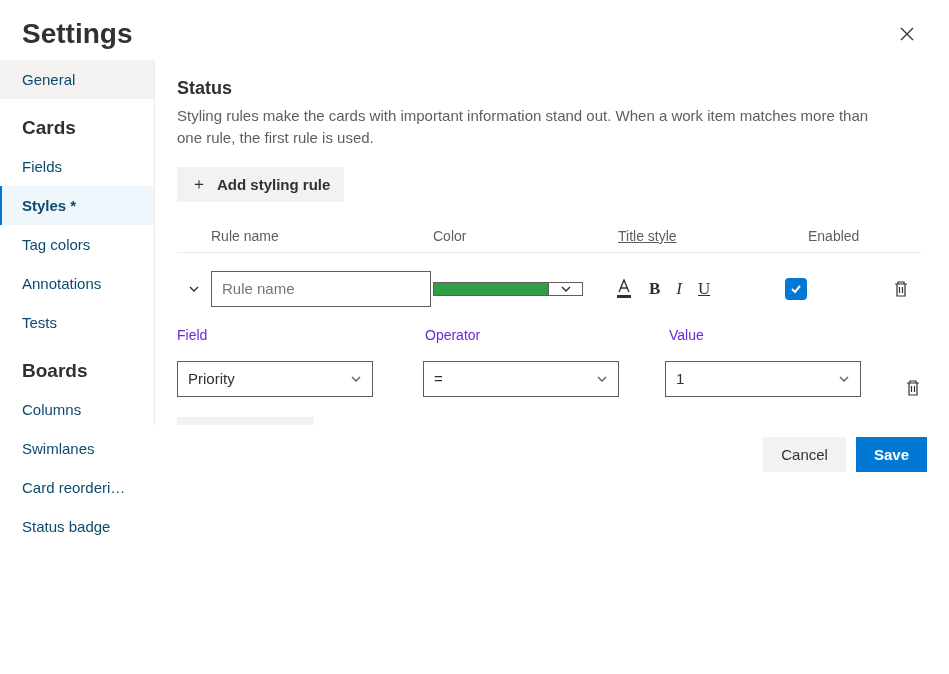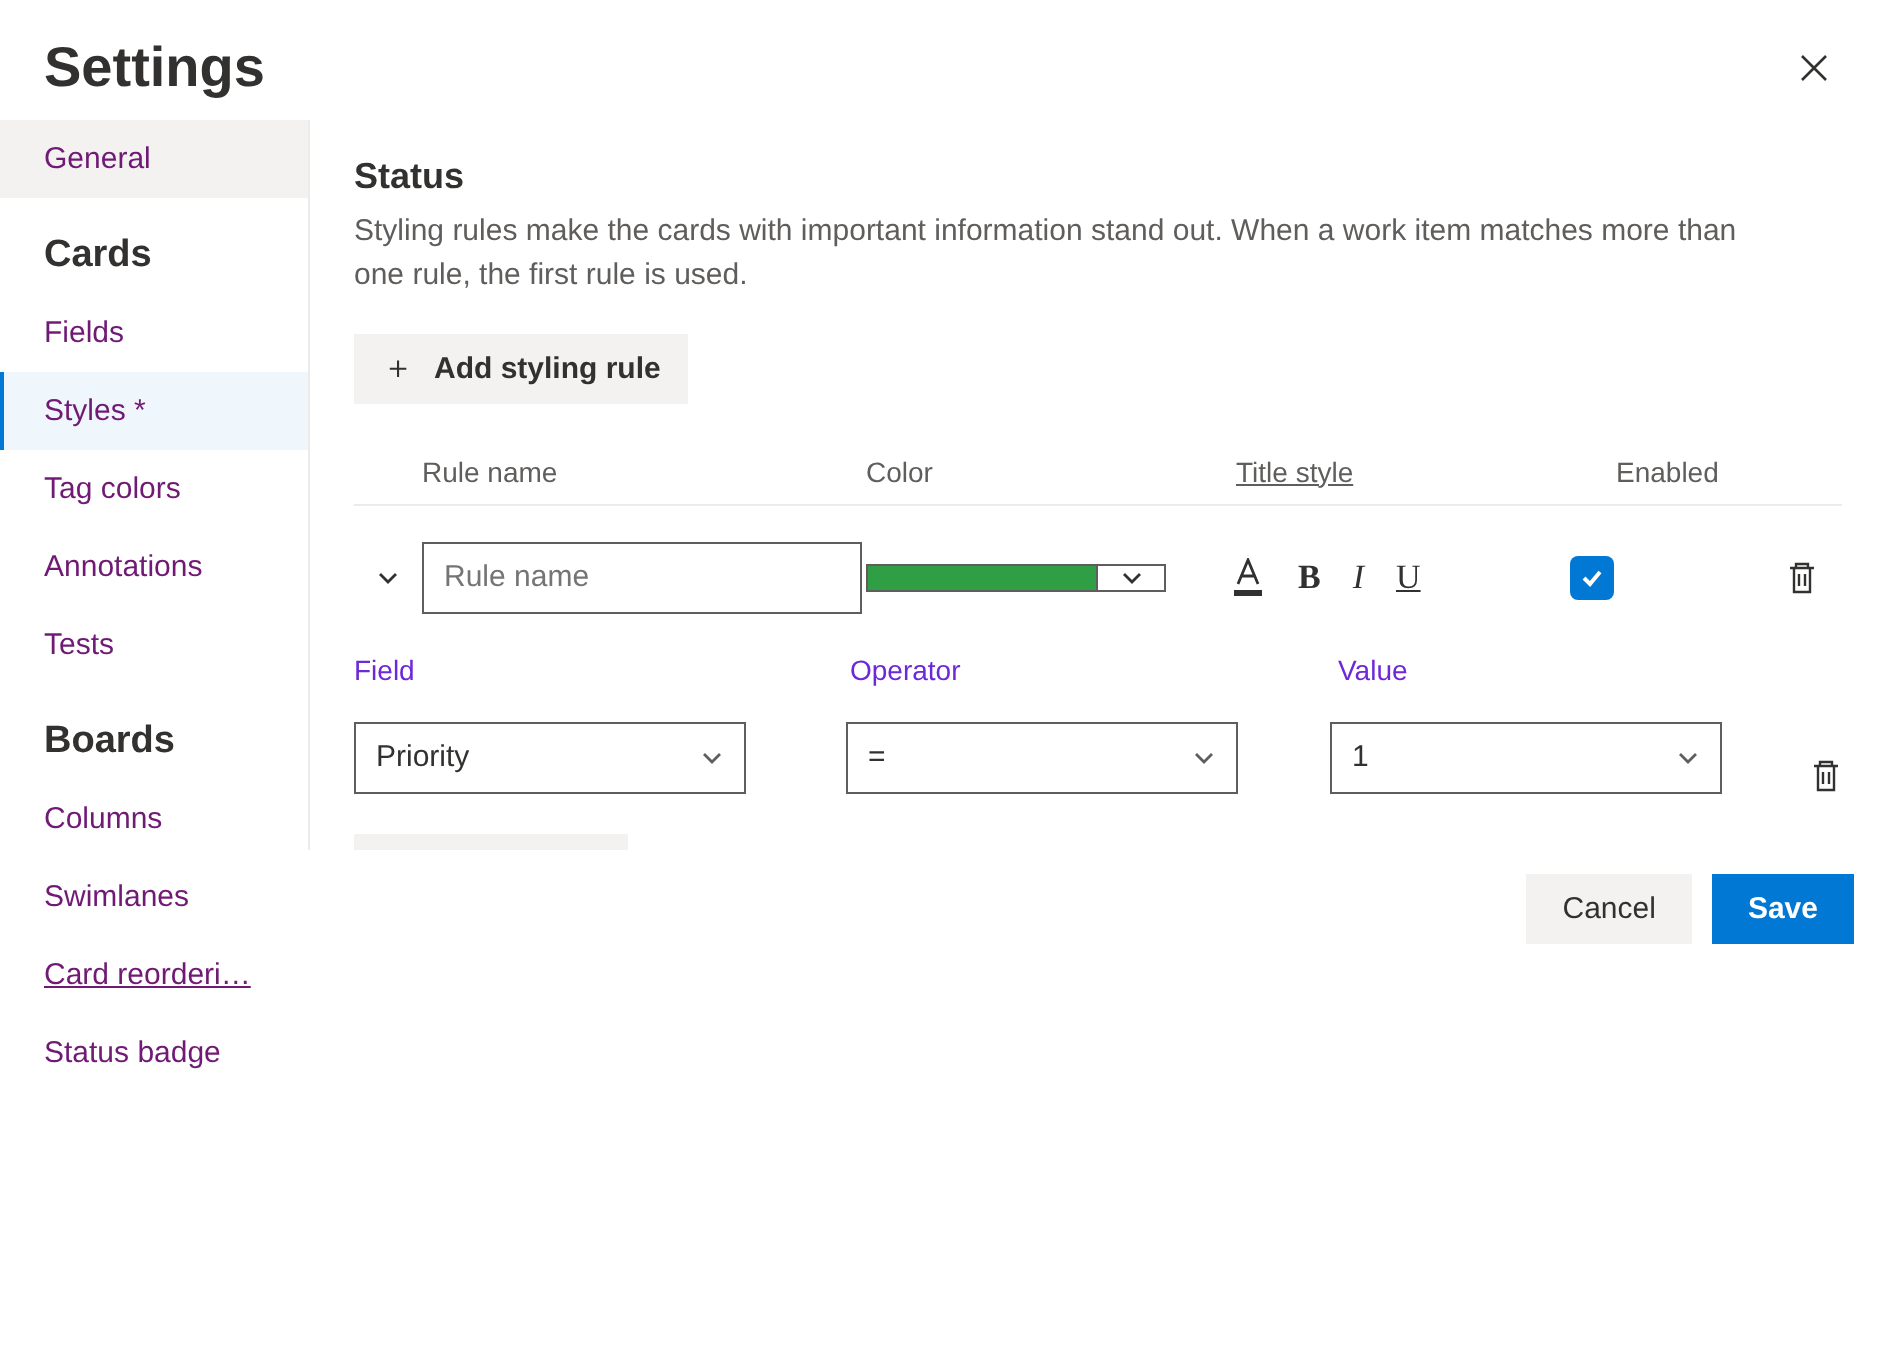--- a/index.html
+++ b/index.html
@@ -6,25 +6,25 @@
     html,body { width:949px; height:674px; background:#ffffff; overflow:hidden; color:#323130; }
     .shell { display:flex; flex-direction:column; width:949px; height:488px; }
     
     .hdr { display:flex; align-items:center; justify-content:space-between; padding:18px 28px 10px 22px; }
     .hdr h1 { font-size:28px; font-weight:600; }
     .close { width:28px; height:28px; display:flex; align-items:center; justify-content:center; cursor:pointer; color:#323130; }
     
     .body { flex:1; display:flex; min-height:0; }
     
     .side { width:155px; border-right:1px solid #edebe9; padding-top:0; }
-    .side-item { padding:11px 22px; font-size:15px; color:#701a75; cursor:pointer; }
+    .side-item { padding:11px 22px; font-size:15px; color:#0c4a6e; cursor:pointer; }
     .side-item.on-gray { background:#f3f2f1; }
-    .side-item.sel { background:#eff6fc; border-left:2px solid #0078d4; padding-left:20px; font-weight:400; }
+    .side-item.sel { background:#eff6fc; border-left:2px solid #0078d4; padding-left:20px; font-weight:700; }
     .side-group { padding:18px 22px 8px 22px; font-size:19px; font-weight:600; }
-    .side-item.ell { white-space:nowrap; overflow:hidden; text-overflow:ellipsis;text-decoration:underline; }
+    .side-item.ell { white-space:nowrap; overflow:hidden; text-overflow:ellipsis; }
     
     .main { flex:1; padding:18px 28px 0 22px; overflow:auto; }
     .main h2 { font-size:18px; font-weight:600; margin-bottom:6px; }
     .desc { font-size:15px; color:#605e5c; margin-bottom:18px; line-height:1.45; max-width:720px; }
     .btn { display:inline-flex; align-items:center; gap:10px; padding:7px 14px; font-size:15px; background:#f3f2f1; border:none; cursor:pointer; font-weight:600; color:#323130; }
     .btn.sm { font-weight:600; }
     .plus { font-size:16px; font-weight:400; }
     
     .rule-head { display:flex; align-items:center; margin-top:26px; color:#605e5c; font-size:14px; border-bottom:1px solid #edebe9; padding-bottom:8px; }
     .col-chev { width:34px; }

